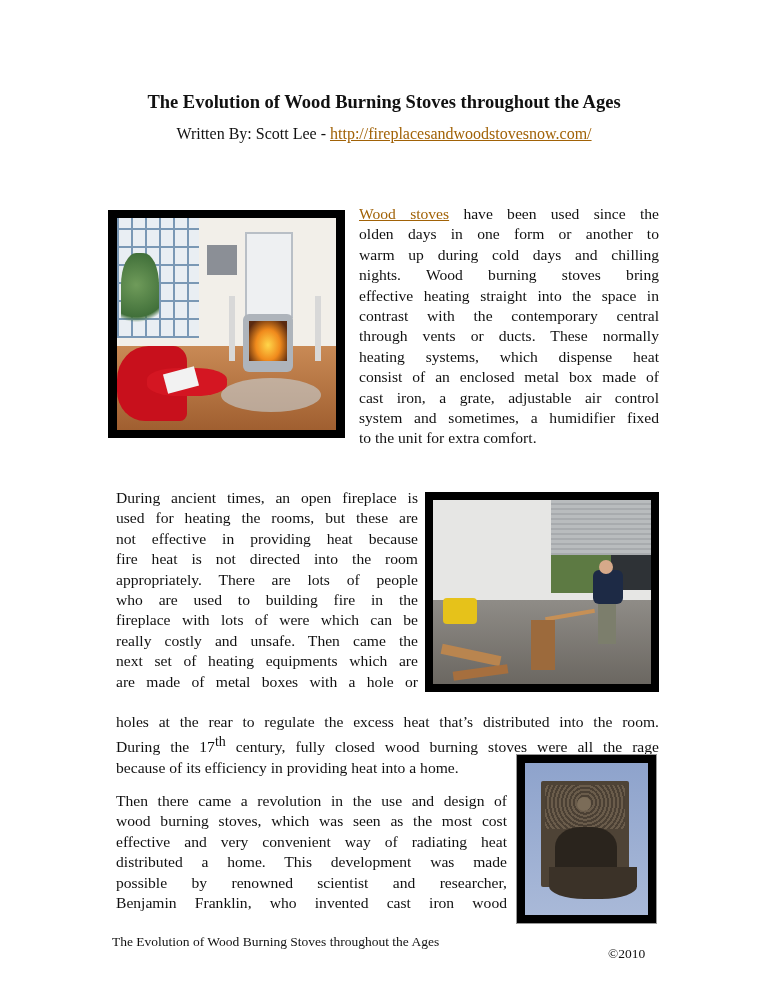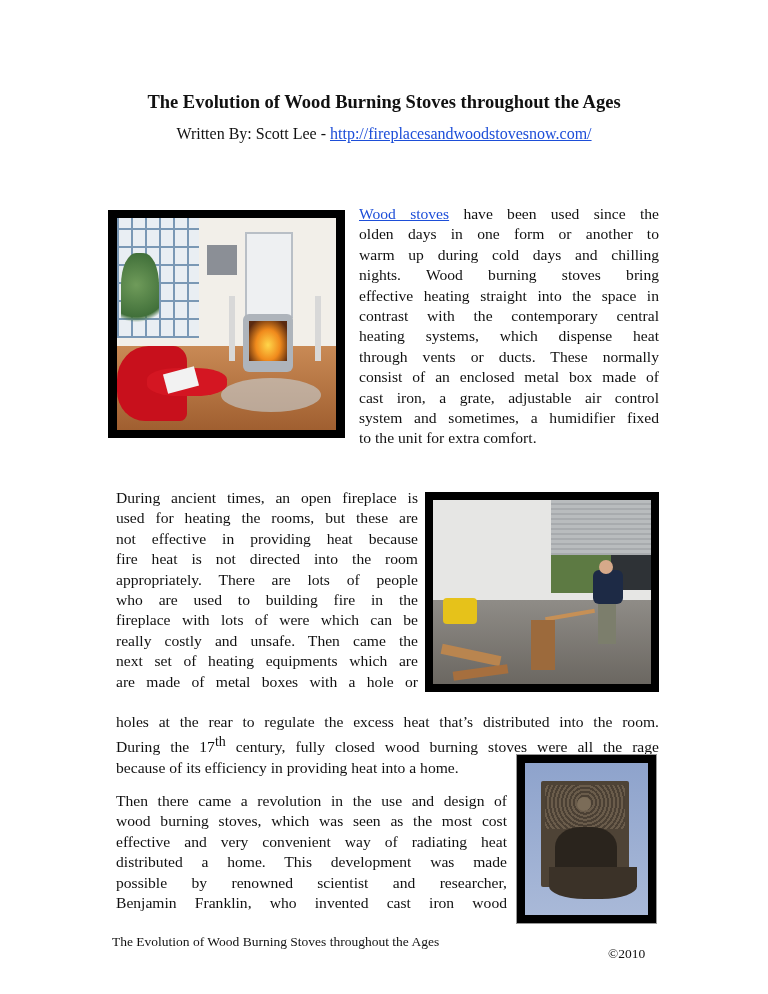--- a/index.html
+++ b/index.html
@@ -1,21 +1,21 @@
 <!DOCTYPE html>
 <html><head>
 <meta charset="utf-8">
 <style>
   html, body { margin: 0; padding: 0; background: #ffffff; }
   body { width: 768px; height: 994px; position: relative; overflow: hidden;
          font-family: "Liberation Serif", "DejaVu Serif", serif; color: #111; }
   .abs { position: absolute; }
   .title { left: 0; width: 768px; top: 92px; text-align: center; font-weight: bold; font-size: 18.5px; }
   .byline { left: 0; width: 768px; top: 125px; text-align: center; font-size: 16px; }
-  a, .link { color: #1d4ed8; text-decoration: underline; }
+  a, .link { color: #a16207; text-decoration: underline; }
   .para { font-size: 15.6px; line-height: 20.4px; text-align: justify; margin: 4px; }
   .para .ln { display: block; text-align: justify; text-align-last: justify; white-space: nowrap; }
   .para .ln.last { text-align-last: left; }
   .frame { background: #000; box-sizing: border-box; }
   .frame .pic { position: absolute; overflow: hidden; }
   .footer { top: 934px; font-size: 13.5px; }
   sup { font-size: 14px; vertical-align: 6px; }
 </style>
 </head>
 <body>
@@ -53,22 +53,22 @@
   </div>
 </div>
 
 <div class="abs para" style="left:355px; top:200px; width:300px;">
   <span class="ln"><a>Wood stoves</a><span> have been used since the</span></span>
   <span class="ln">olden days in one form or another to</span>
   <span class="ln">warm up during cold days and chilling</span>
   <span class="ln">nights. Wood burning stoves bring</span>
   <span class="ln">effective heating straight into the space in</span>
   <span class="ln">contrast with the contemporary central</span>
+  <span class="ln">through vents or ducts. These normally</span>
   <span class="ln">heating systems, which dispense heat</span>
-  <span class="ln">through vents or ducts. These normally</span>
   <span class="ln">consist of an enclosed metal box made of</span>
   <span class="ln">cast iron, a grate, adjustable air control</span>
   <span class="ln">system and sometimes, a humidifier fixed</span>
   <span class="ln last">to the unit for extra comfort.</span>
 </div>
 
 <div class="abs para" style="left:112px; top:484px; width:302px;">
   <span class="ln">During ancient times, an open fireplace is</span>
   <span class="ln">used for heating the rooms, but these are</span>
   <span class="ln">not effective in providing heat because</span>

